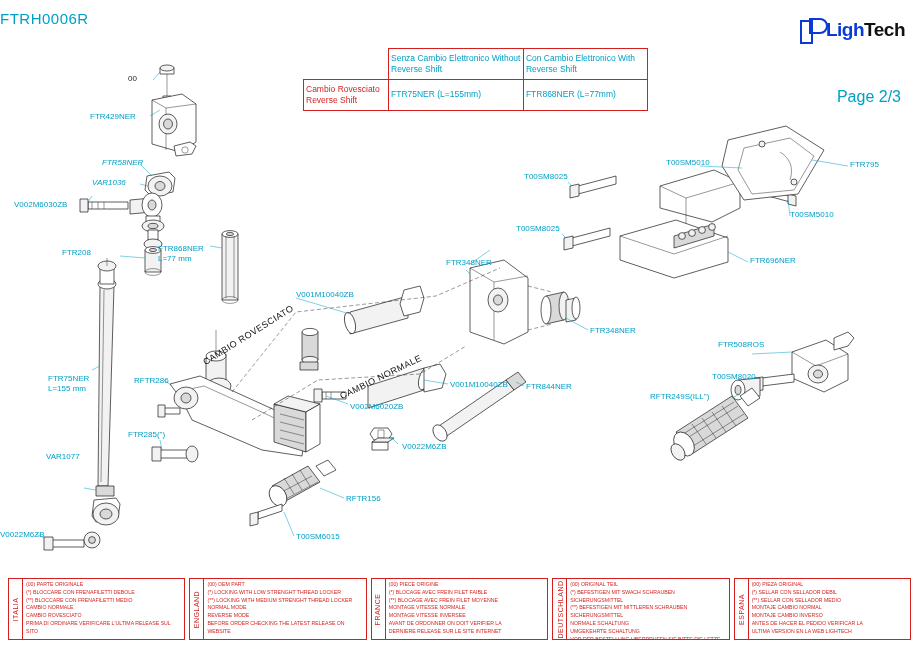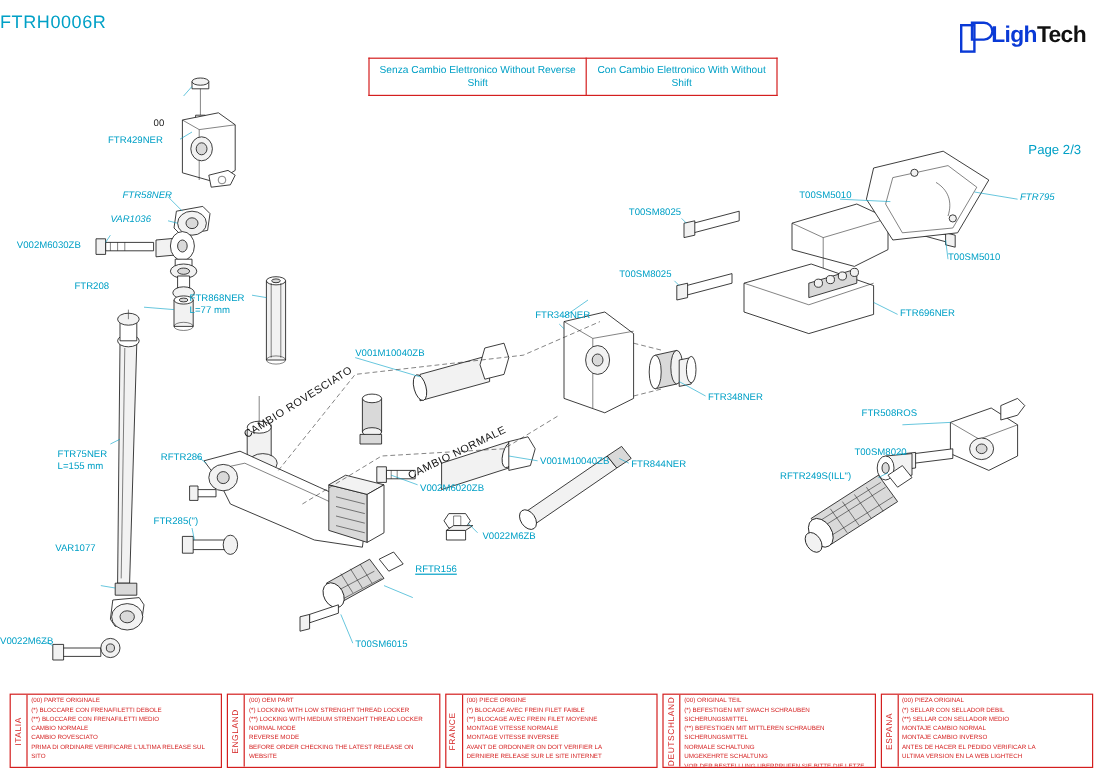--- a/index.html
+++ b/index.html
@@ -22,22 +22,21 @@
   #title {
     left: 0; top: 10px; width: 852px;
     text-align: left;
     color: #00a0c6;
     font-size: 15px;
     letter-spacing: 0.5px;
   }
   #page-num {
     right: 18px; top: 88px;
     color: #00a0c6;
-    font-size: 11px;
-    margin-top: 31px;
+    font-size: 16px;
   }
   
   #logo {
     right: 14px; top: 18px;
     display: flex; align-items: center; gap: 0;
   }
   #logo .mark {
     width: 26px; height: 24px;
     position: relative;
   }
@@ -60,21 +59,20 @@
   
   #matrix {
     left: 303px; top: 48px;
     width: 345px;
     border-collapse: collapse;
     font-size: 8.5px;
     color: #00a0c6;
   }
   #matrix td {
     border: 1px solid #d41f1f;
-    text-align: center;
     padding: 3px 2px;
     line-height: 1.35;
     height: 24px;
   }
   #matrix td.rowhdr {
     color: #d41f1f;
     width: 80px;
   }
   #matrix td.blank { border: none; }
   
@@ -159,21 +157,27 @@
     <span class="word"><span>Ligh</span><span class="tech">Tech</span></span>
   </div>
 
   <table id="matrix" class="abs">
     <tbody>
         <tr>
       <td class="blank"></td>
       <td>Senza Cambio Elettronico
 Without Reverse Shift</td>
       <td>Con Cambio Elettronico
-With Without Shift</td>
+With Reverse Shift</td>
+    </tr>
+    <tr>
+      <td class="rowhdr">Cambio Rovesciato
+Reverse Shift</td>
+      <td>FTR75NER (L=155mm)</td>
+      <td>FTR868NER (L=77mm)</td>
     </tr>
   </tbody>
     </table>
 
   <svg class="layer" viewBox="0 0 919 648">
 
     <g>
 
       <path class="mech" d="M160 68 l14 0 0 6 -14 0 z"></path>
       <ellipse class="mech-f" cx="167" cy="68" rx="7" ry="3"></ellipse>
@@ -417,48 +421,48 @@
   </svg>
 
   <svg class="layer" viewBox="0 0 919 648">
     <path class="dash" d="M232 392 L296 312 L436 296 L500 268"></path>
     <path class="dash" d="M252 420 L318 380 L420 374 L466 346"></path>
   </svg>
   <div class="abs rot-lbl" style="left:196px; top:330px; transform: rotate(-32deg);">CAMBIO ROVESCIATO</div>
   <div class="abs rot-lbl" style="left:336px; top:372px; transform: rotate(-26deg);">CAMBIO NORMALE</div>
 
 
-  <div class="abs lbl dark" style="left:128px; top:74px;margin-top:24px;">00</div>
+  <div class="abs lbl dark" style="left:128px; top:74px;">00</div>
   <div class="abs lbl" style="left:90px;  top:112px;">FTR429NER</div>
   <div class="abs lbl" style="left:102px; top:158px;font-style:italic;">FTR58NER</div>
   <div class="abs lbl" style="left:92px;  top:178px;font-style:italic;">VAR1036</div>
   <div class="abs lbl" style="left:14px;  top:200px;">V002M6030ZB</div>
-  <div class="abs lbl" style="left:62px;  top:234px;">FTR208</div>
+  <div class="abs lbl" style="left:62px;  top:248px;">FTR208</div>
   <div class="abs lbl" style="left:158px; top:244px;">FTR868NER
 L=77 mm</div>
   <div class="abs lbl" style="left:48px;  top:374px;">FTR75NER
 L=155 mm</div>
   <div class="abs lbl" style="left:134px; top:376px;">RFTR286</div>
   <div class="abs lbl" style="left:128px; top:430px;">FTR285(")</div>
   <div class="abs lbl" style="left:46px;  top:452px;text-align:right;">VAR1077</div>
   <div class="abs lbl" style="left:0px;   top:530px;">V0022M6ZB</div>
   <div class="abs lbl" style="left:296px; top:290px;">V001M10040ZB</div>
   <div class="abs lbl" style="left:350px; top:402px;">V002M6020ZB</div>
   <div class="abs lbl" style="left:450px; top:380px;">V001M10040ZB</div>
   <div class="abs lbl" style="left:402px; top:442px;">V0022M6ZB</div>
-  <div class="abs lbl" style="left:346px; top:470px;text-decoration:underline;">RFTR156</div>
+  <div class="abs lbl" style="left:346px; top:494px;">RFTR156</div>
   <div class="abs lbl" style="left:296px; top:532px;">T00SM6015</div>
   <div class="abs lbl" style="left:446px; top:258px;">FTR348NER</div>
   <div class="abs lbl" style="left:590px; top:326px;">FTR348NER</div>
   <div class="abs lbl" style="left:526px; top:382px;">FTR844NER</div>
   <div class="abs lbl" style="left:524px; top:172px;">T00SM8025</div>
   <div class="abs lbl" style="left:516px; top:224px;">T00SM8025</div>
   <div class="abs lbl" style="left:666px; top:158px;">T00SM5010</div>
   <div class="abs lbl" style="left:790px; top:210px;">T00SM5010</div>
-  <div class="abs lbl" style="left:850px; top:160px;font-style:italic;">FTR795</div>
+  <div class="abs lbl" style="left:850px; top:160px;">FTR795</div>
   <div class="abs lbl" style="left:750px; top:256px;">FTR696NER</div>
   <div class="abs lbl" style="left:718px; top:340px;">FTR508ROS</div>
   <div class="abs lbl" style="left:700px; top:372px;margin-left:12px;">T00SM8020</div>
   <div class="abs lbl" style="left:650px; top:392px;">RFTR249S(ILL")</div>
 
   <div id="legend" class="abs">
     <div class="lg-box">
       <div class="lg-side">
           <span>ITALIA</span>
         </div>

